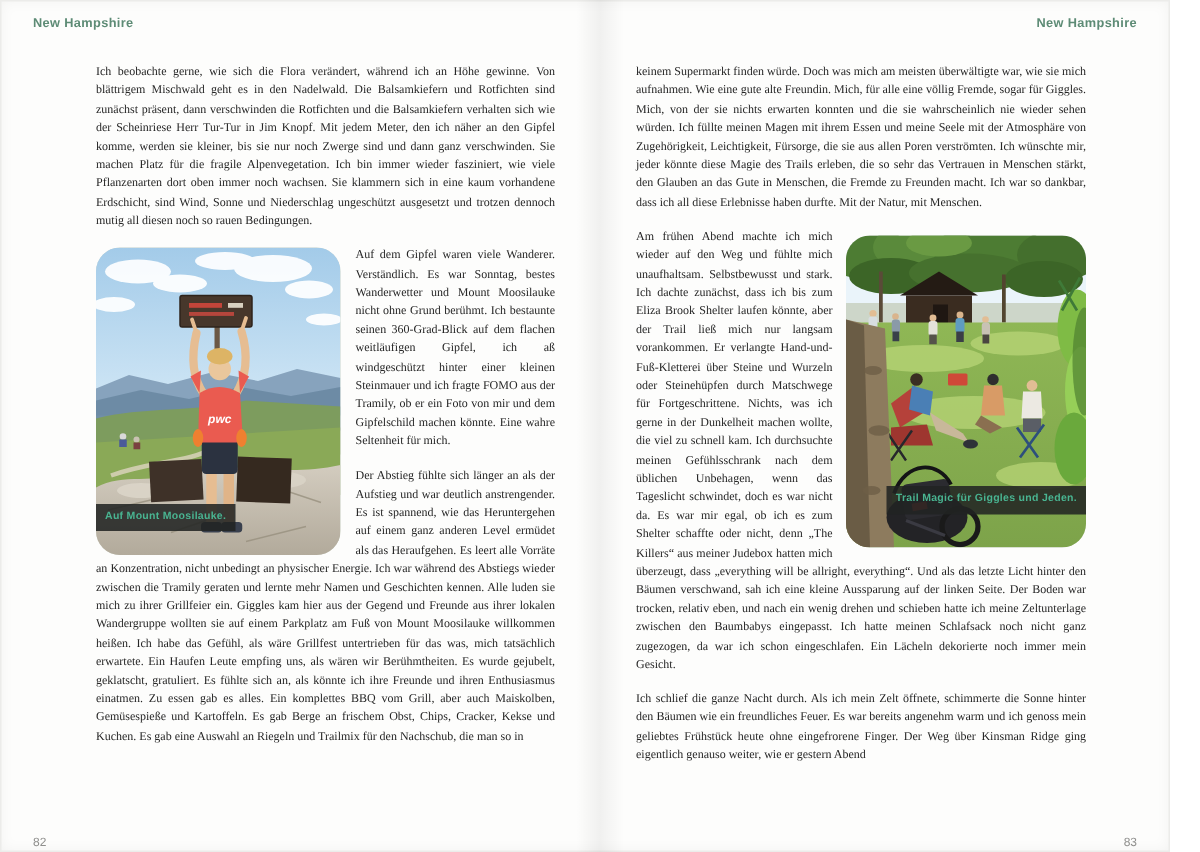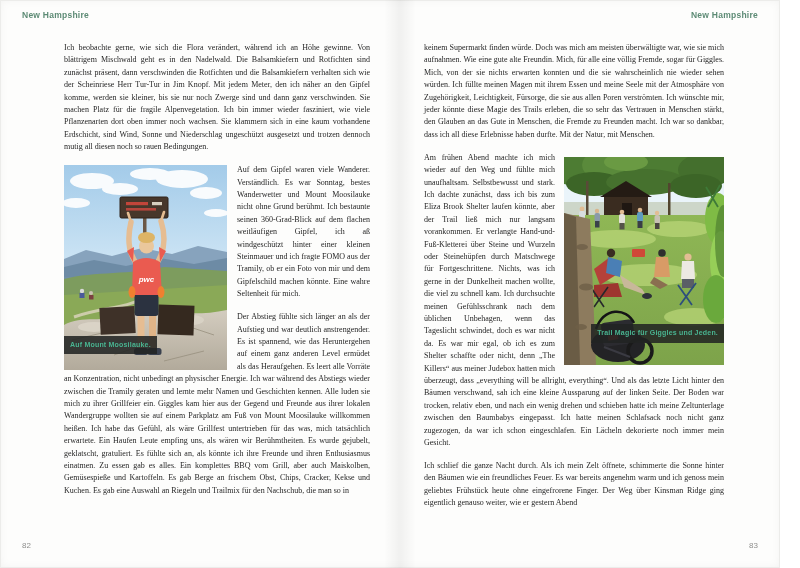--- a/index.html
+++ b/index.html
@@ -4,30 +4,30 @@
 <style>
   html,body{margin:0;padding:0;background:#ffffff;}
   #spread{position:relative;width:780px;height:568px;background:#fdfdfc;overflow:hidden;
           font-family:"Liberation Serif",serif;color:#262626;
           box-shadow:inset 0 0 0 1px #ececea, inset 0 0 10px rgba(0,0,0,.05);}
   .gutter{position:absolute;left:384px;top:0;width:32px;height:568px;
           background:linear-gradient(90deg,rgba(0,0,0,0) 0%,rgba(0,0,0,0.05) 50%,rgba(0,0,0,0) 100%);}
   .running-header{position:absolute;top:10px;font-family:"Liberation Sans",sans-serif;
           font-weight:bold;font-size:8.5px;letter-spacing:.25px;color:#5d8b75;}
   .rh-left{left:22px;} .rh-right{right:22px;}
-  .page-number{position:absolute;top:541px;font-family:"Liberation Sans",sans-serif;
+  .page-number{position:absolute;top:557px;font-family:"Liberation Sans",sans-serif;
           font-size:8px;color:#8f8f8d;}
   .pn-left{left:22px;} .pn-right{right:22px;}
   .col{position:absolute;top:42px;text-align:justify;font-size:8px;line-height:12.4px;
        -webkit-hyphens:auto;hyphens:auto;}
   .col-left{left:64px;width:306px;}
   .col-right{left:424px;width:300px;}
   .col p{margin:0 0 10.5px 0;}
   .col p:last-child{margin-bottom:0;}
-  .photo{position:relative;overflow:hidden;background:#cdd6c9;}
+  .photo{position:relative;overflow:hidden;background:#cdd6c9;border-radius:16px;}
   .photo svg{display:block;}
   .photo-left{float:left;width:163px;height:205px;margin:1px 10px 3px 0;}
   .photo-right{float:right;width:160px;height:208px;margin:5px 0 3px 9px;}
   .caption-bar{position:absolute;font-family:"Liberation Sans",sans-serif;font-weight:bold;
        font-size:7px;letter-spacing:.2px;color:#49b491;background:rgba(33,36,34,0.87);
        padding:3px 6px;white-space:nowrap;}
   .cap-left{left:0;bottom:16px;}
   .cap-right{right:0;bottom:22px;}
 </style>
 </head>

